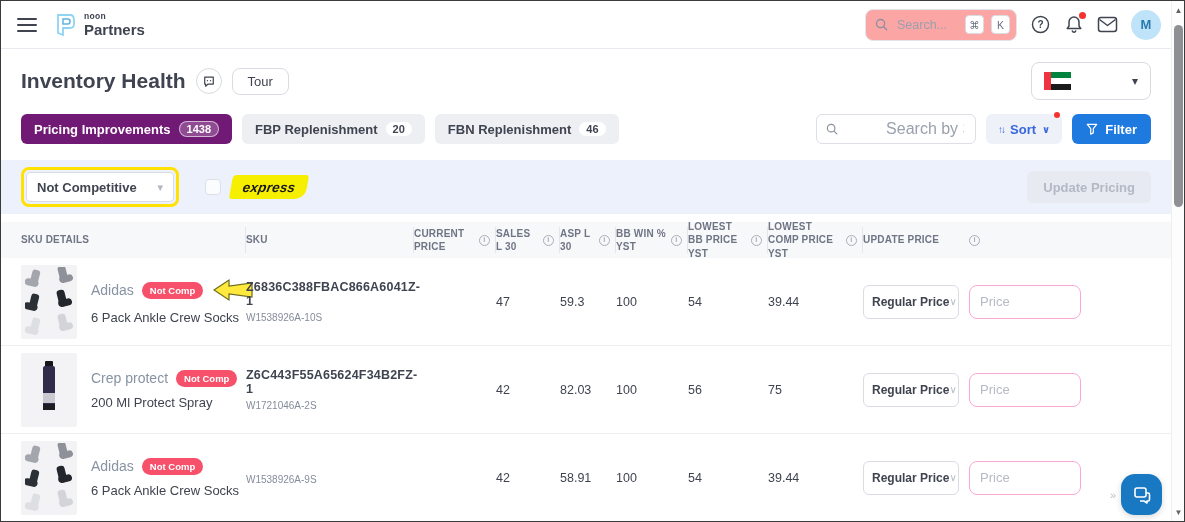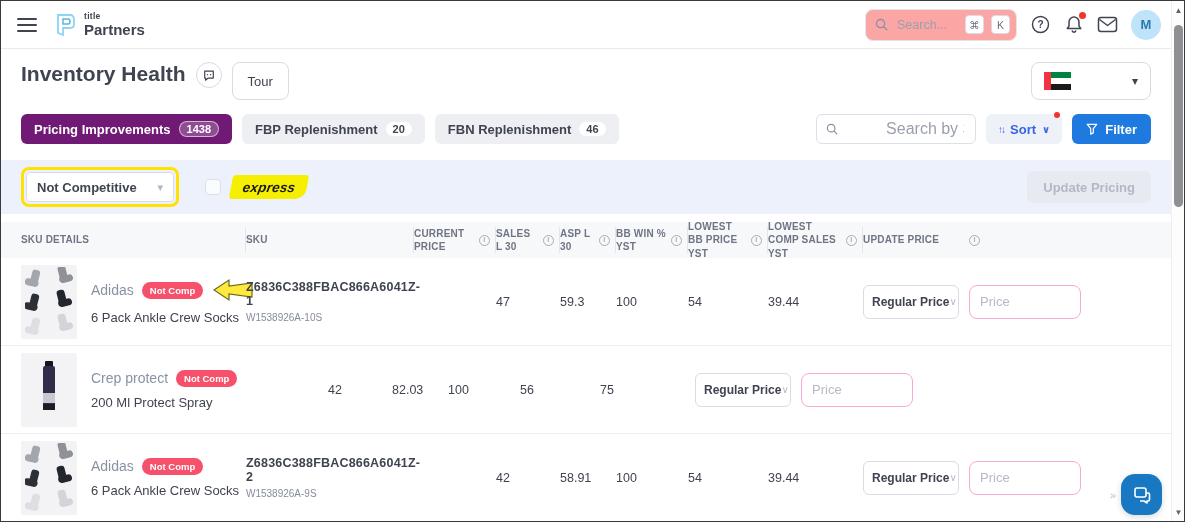--- a/index.html
+++ b/index.html
@@ -16,21 +16,21 @@
   .logo-partners{font-size:15px;font-weight:600;color:#3f4450;margin-top:1px;}
   .tb-right{display:flex;align-items:center;gap:13px;}
   .gsearch{display:flex;align-items:center;gap:7px;height:32px;width:152px;border:1px solid #e2e4ea;border-radius:8px;padding:0 6px 0 9px;background:#fca5a5;}
   .gsearch input{border:0;outline:0;flex:1;min-width:20px;font-size:12.5px;color:#3f4450;background:transparent;}
   .gsearch input::placeholder{color:#9aa0ad;}
   .kbd{min-width:19px;height:19px;border:1px solid #d9dce3;border-radius:4px;display:inline-flex;align-items:center;justify-content:center;font-size:10.5px;color:#6a7080;padding:0 3px;background:#fff;}
   .icn-btn{display:inline-flex;align-items:center;justify-content:center;position:relative;cursor:pointer;}
   .red-dot{position:absolute;top:-2px;right:-2px;width:7px;height:7px;background:#f5332e;border-radius:50%;}
   .avatar{width:30px;height:30px;border-radius:50%;background:#bfe3f8;color:#2a7ab0;font-size:13px;font-weight:700;display:flex;align-items:center;justify-content:center;cursor:pointer;}
   
-  .page-head{display:flex;padding:13px 20px 8px 20px;}
+  .page-head{display:flex;align-items:center;padding:13px 20px 8px 20px;}
   .page-title{font-size:21px;font-weight:700;color:#3f4450;margin:0;}
   .circle-btn{width:26px;height:26px;border:1px solid #d8dbe2;border-radius:50%;background:#fff;display:inline-flex;align-items:center;justify-content:center;margin-left:10px;cursor:pointer;}
   .tour-btn{margin-left:10px;border:1px solid #d8dbe2;background:#fff;border-radius:8px;padding:5px 15px;font-size:13px;color:#3f4450;cursor:pointer;}
   .flag-select{margin-left:auto;width:120px;height:38px;border:1px solid #d8dbe2;border-radius:8px;background:#fff;display:flex;align-items:center;justify-content:space-between;padding:0 12px;cursor:pointer;}
   .flag-caret{font-size:12px;color:#3f4450;}
   
   .tabs-row{display:flex;align-items:center;padding:6px 20px 0 20px;}
   .tab{height:30px;border-radius:6px;display:inline-flex;align-items:center;gap:8px;padding:0 13px;font-size:13px;font-weight:600;margin-right:10px;cursor:pointer;border:0;}
   .tab.active{background:#701a75;color:#fff;}
   .tab.idle{background:#edeff3;color:#3f4450;}
@@ -102,21 +102,21 @@
           <i></i>
           <i></i>
           <i></i>
         </span>
       <div class="logo">
         <svg width="27" height="27" viewBox="0 0 27 27">
           <path d="M7 4 L19 4 Q23 4 23 9 L23 13 Q23 17 19 17 L12 17 L12 24 L7 22 Z" fill="none" stroke="#8ed4f4" stroke-width="1.8"></path>
           <path d="M12 8 L17 8 Q19 8 19 10.5 Q19 13 17 13 L12 13 Z" fill="none" stroke="#5fb3de" stroke-width="1.5"></path>
         </svg>
         <span class="logo-txt">
-          <span class="logo-noon">title</span>
+          <span class="logo-noon">noon</span>
           <span class="logo-partners">Partners</span>
         </span>
       </div>
     </div>
     <div class="tb-right">
       <div class="gsearch">
         <svg width="13" height="13" viewBox="0 0 14 14">
             <circle cx="6" cy="6" r="4.4" fill="none" stroke="#8a90a0" stroke-width="1.4"></circle>
             <line x1="9.4" y1="9.4" x2="12.6" y2="12.6" stroke="#8a90a0" stroke-width="1.4" stroke-linecap="round"></line>
           </svg>
@@ -239,21 +239,21 @@
         </div>
       <div class="th c6">
           <span>BB WIN % YST</span>
           <span class="info"></span>
         </div>
       <div class="th c7">
           <span>LOWEST BB PRICE YST</span>
           <span class="info"></span>
         </div>
       <div class="th c8">
-          <span>LOWEST COMP SALES YST</span>
+          <span>LOWEST COMP PRICE YST</span>
           <span class="info"></span>
         </div>
       <div class="th c9">
           <span>UPDATE PRICE</span>
           <span class="info"></span>
         </div>
     </div>
 
     <div class="trow">
       <div class="td c1 prod-cell">
@@ -326,20 +326,24 @@
           </svg>
         </div>
         <div class="prod-text">
           <div class="brand-line">
             <span class="brand">Crep protect</span>
             <span class="badge">Not Comp</span>
           </div>
           <div class="ptitle">200 Ml Protect Spray</div>
         </div>
       </div>
+      <div class="td c2">
+        <div class="sku1">Z6C443F55A65624F34B2FZ-1</div>
+        <div class="sku2">W1721046A-2S</div>
+      </div>
       <div class="td c3"></div>
       <div class="td c4">42</div>
       <div class="td c5">82.03</div>
       <div class="td c6">100</div>
       <div class="td c7">56</div>
       <div class="td c8">75</div>
       <div class="td c9 update-cell">
         <span class="ptype-select">
           <span class="ptype-label">Regular Price</span>
           <span class="ptype-chev">∨</span>
@@ -380,21 +384,20 @@
         </div>
         <div class="prod-text">
           <div class="brand-line">
             <span class="brand">Adidas</span>
             <span class="badge">Not Comp</span>
           </div>
           <div class="ptitle">6 Pack Ankle Crew Socks</div>
         </div>
       </div>
       <div class="td c2">
-        <div class="sku1">Z6836C388FBAC866A6041Z-2</div>
         <div class="sku2">W1538926A-9S</div>
       </div>
       <div class="td c3"></div>
       <div class="td c4">42</div>
       <div class="td c5">58.91</div>
       <div class="td c6">100</div>
       <div class="td c7">54</div>
       <div class="td c8">39.44</div>
       <div class="td c9 update-cell">
         <span class="ptype-select">

